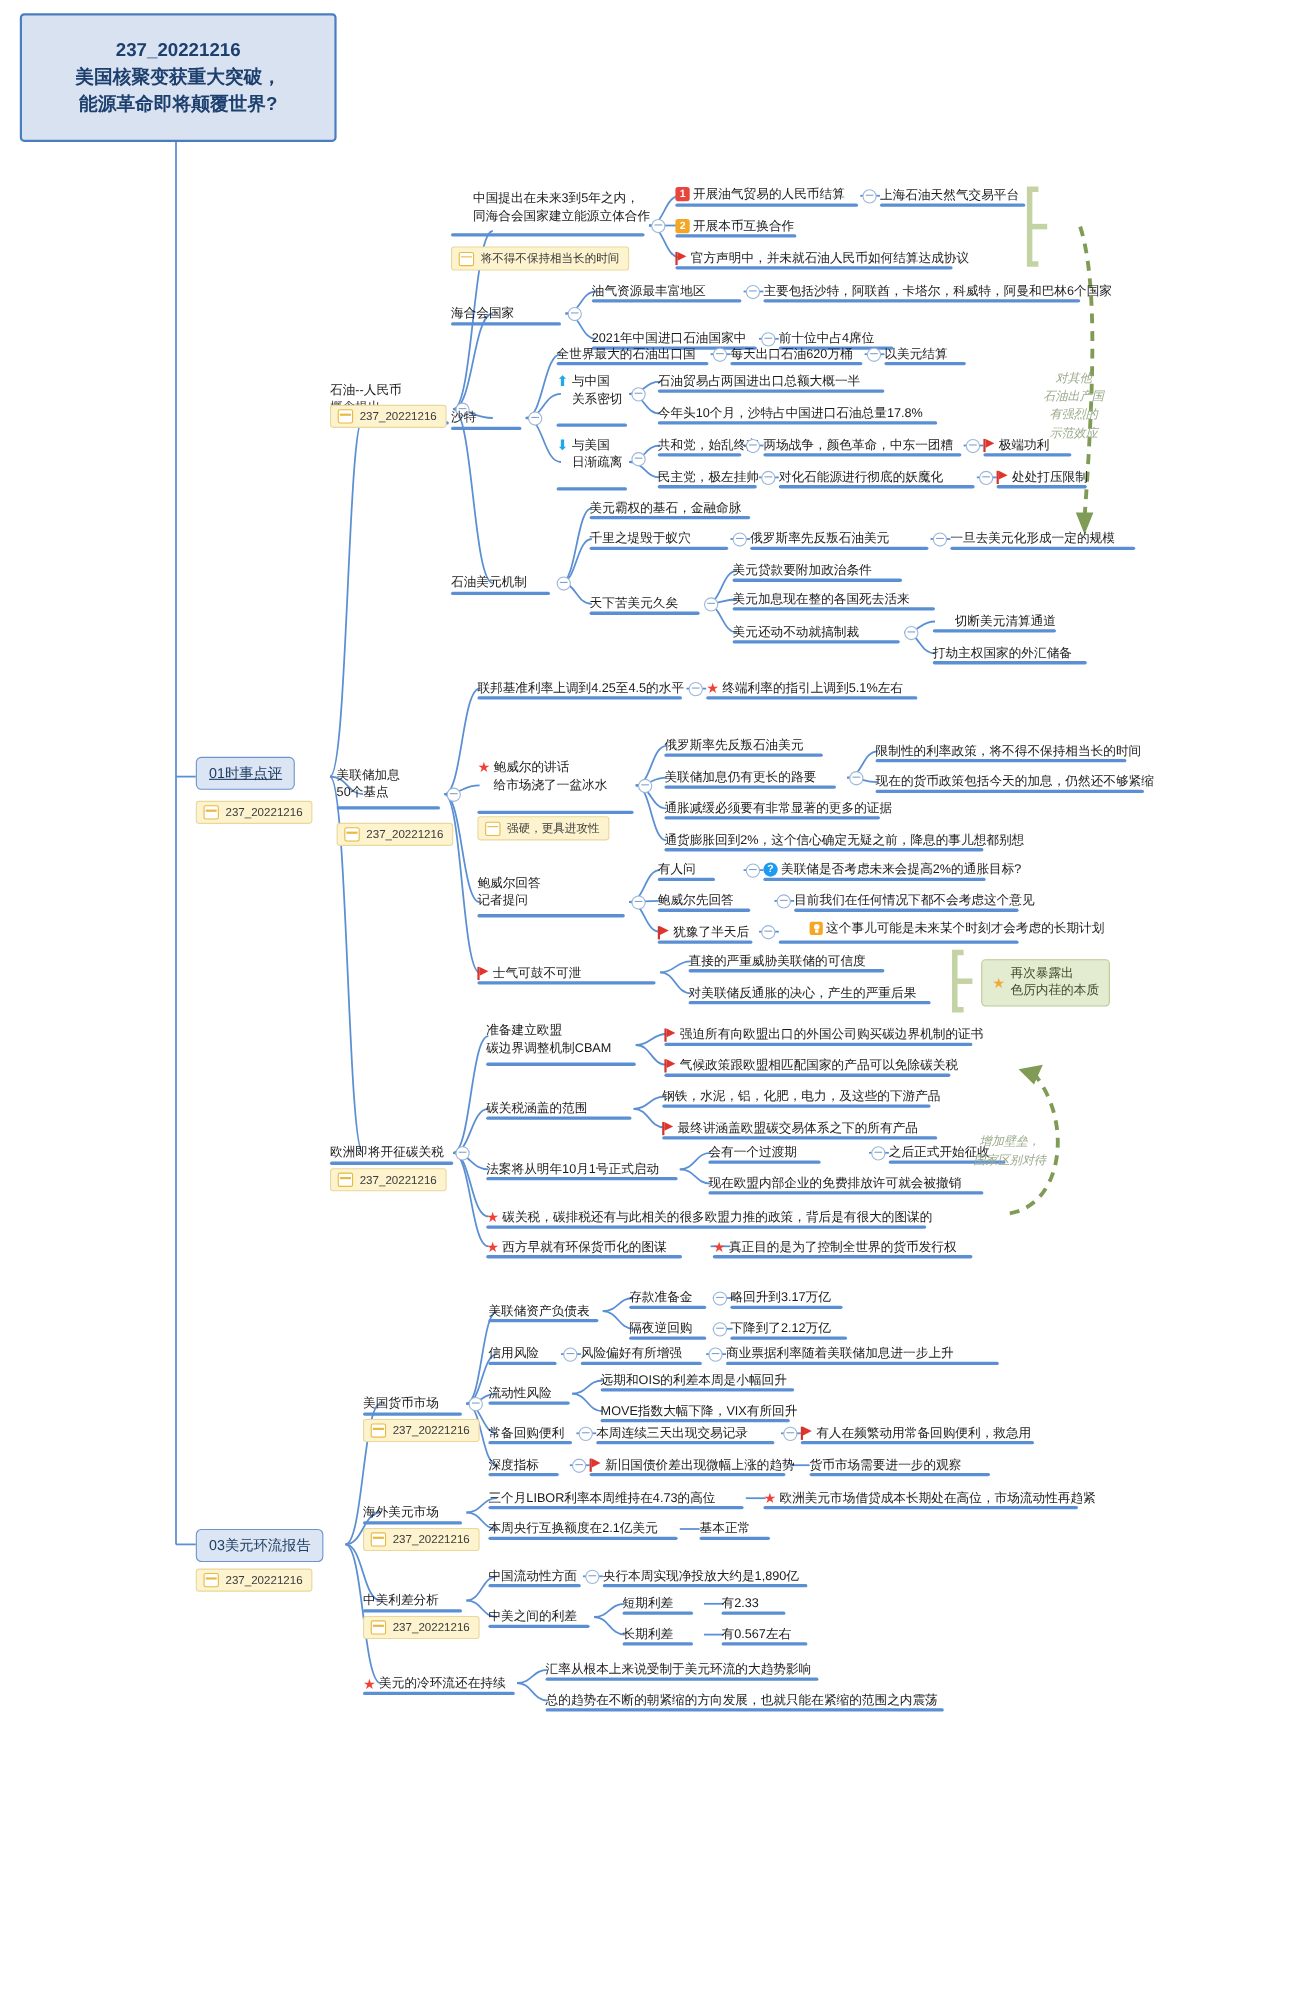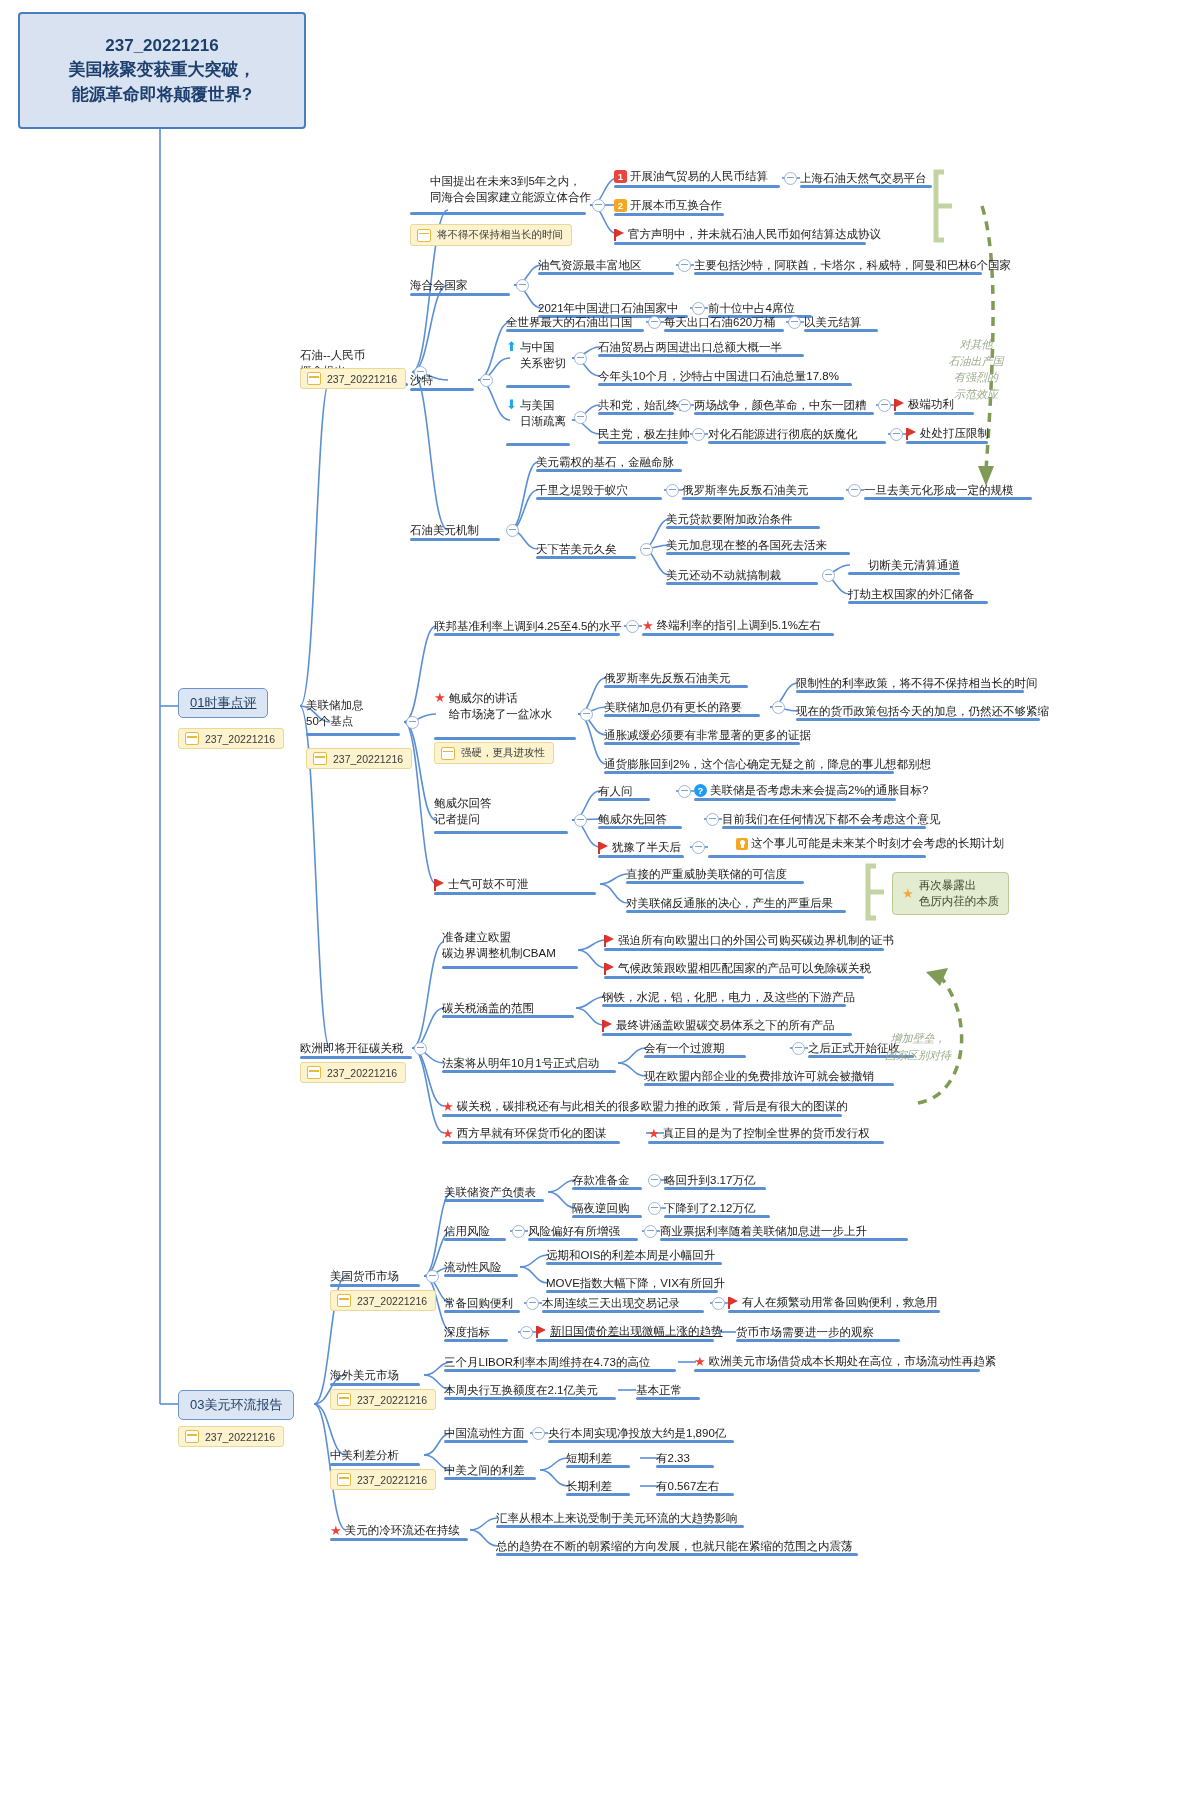--- a/index.html
+++ b/index.html
@@ -578,21 +578,21 @@
 <div class="cc" style="left:712px;top:1297px;"></div>
 <div class="abs rowflex" style="left:728px;top:1295px;">
   <span class="flag"></span>
   <span>有人在频繁动用常备回购便利，救急用</span>
 </div>
 <div class="ul" style="left:728px;top:1310px;width:212px;"></div>
 
 <div class="abs topic" style="left:444px;top:1325px;">深度指标</div>
 <div class="ul" style="left:444px;top:1339px;width:64px;"></div>
 <div class="cc" style="left:520px;top:1326px;"></div>
-<div class="abs rowflex" style="left:536px;top:1324px;text-decoration:underline;">
+<div class="abs rowflex" style="left:536px;top:1324px;">
   <span class="flag"></span>
   <span>新旧国债价差出现微幅上涨的趋势</span>
 </div>
 <div class="ul" style="left:536px;top:1339px;width:178px;"></div>
 <div class="abs topic" style="left:736px;top:1325px;">货币市场需要进一步的观察</div>
 <div class="ul" style="left:736px;top:1339px;width:164px;"></div>
 
 <div class="abs topic" style="left:330px;top:1368px;">海外美元市场</div>
 <div class="ul" style="left:330px;top:1383px;width:90px;"></div>
 <div class="abs note" style="left:330px;top:1389px;">

